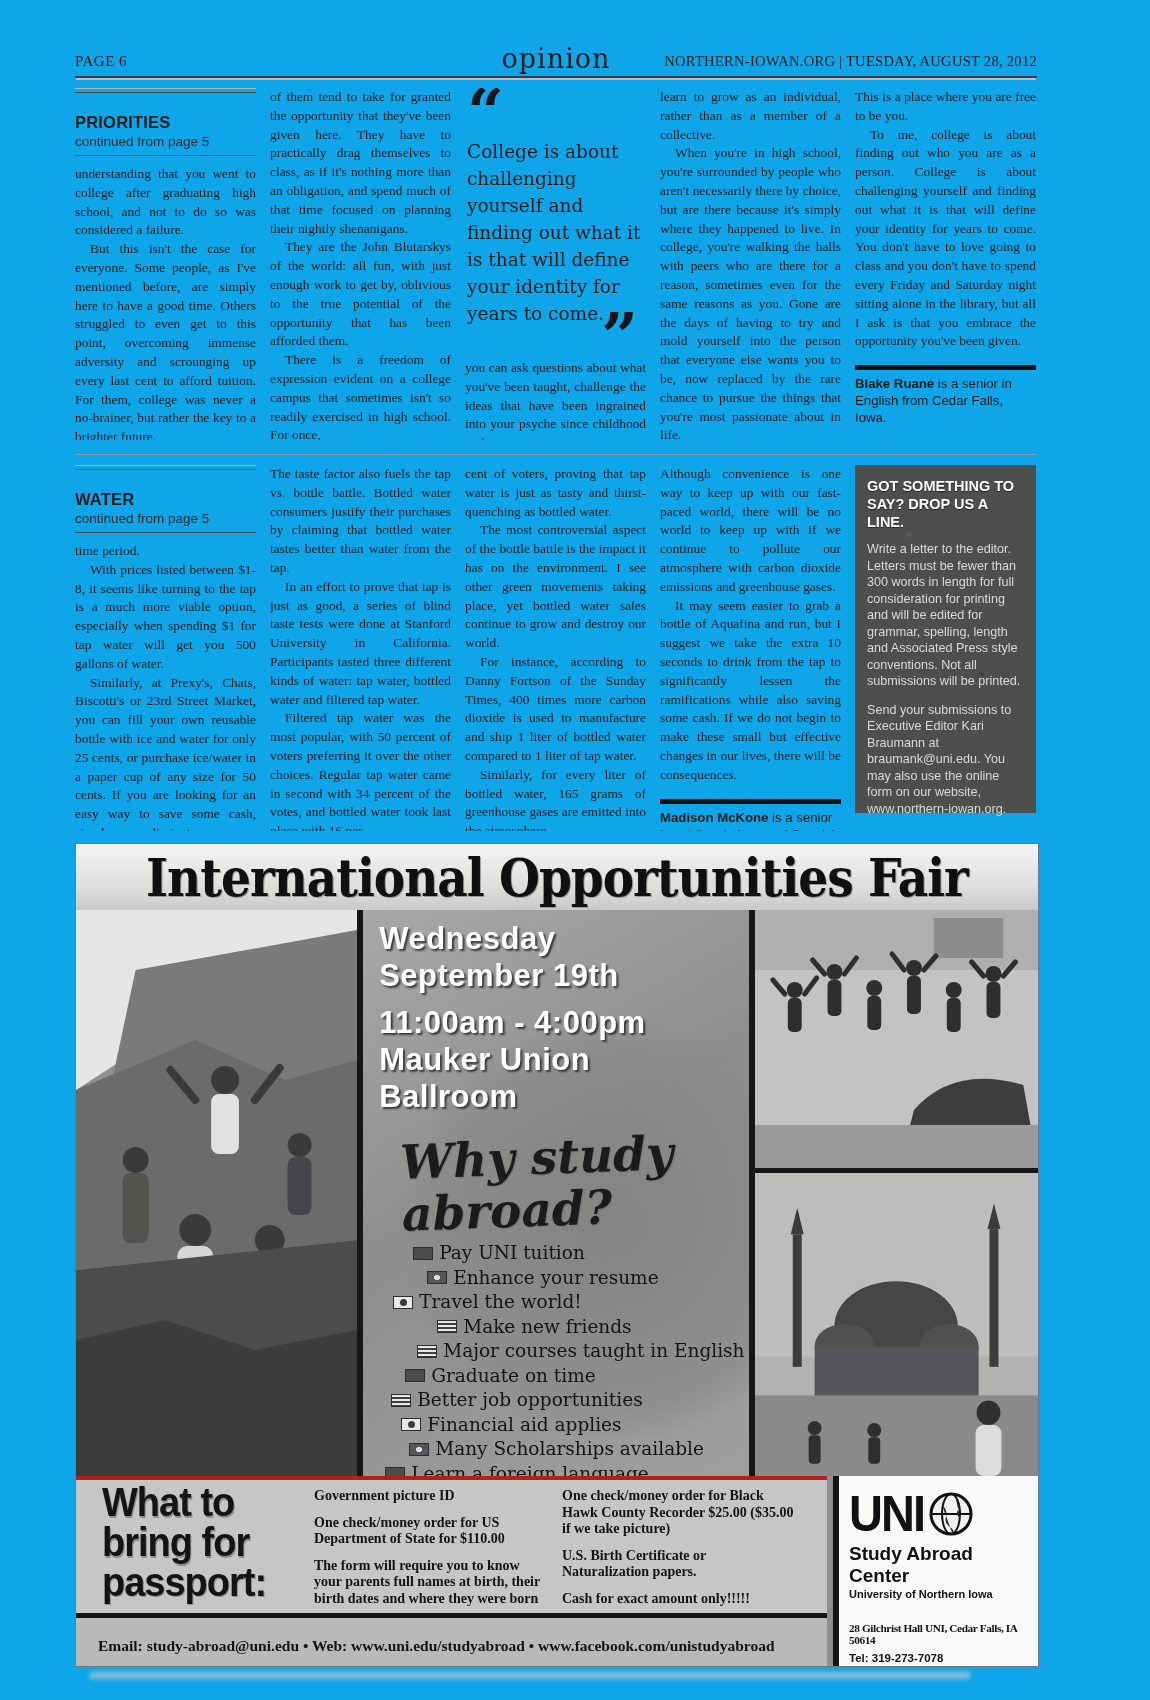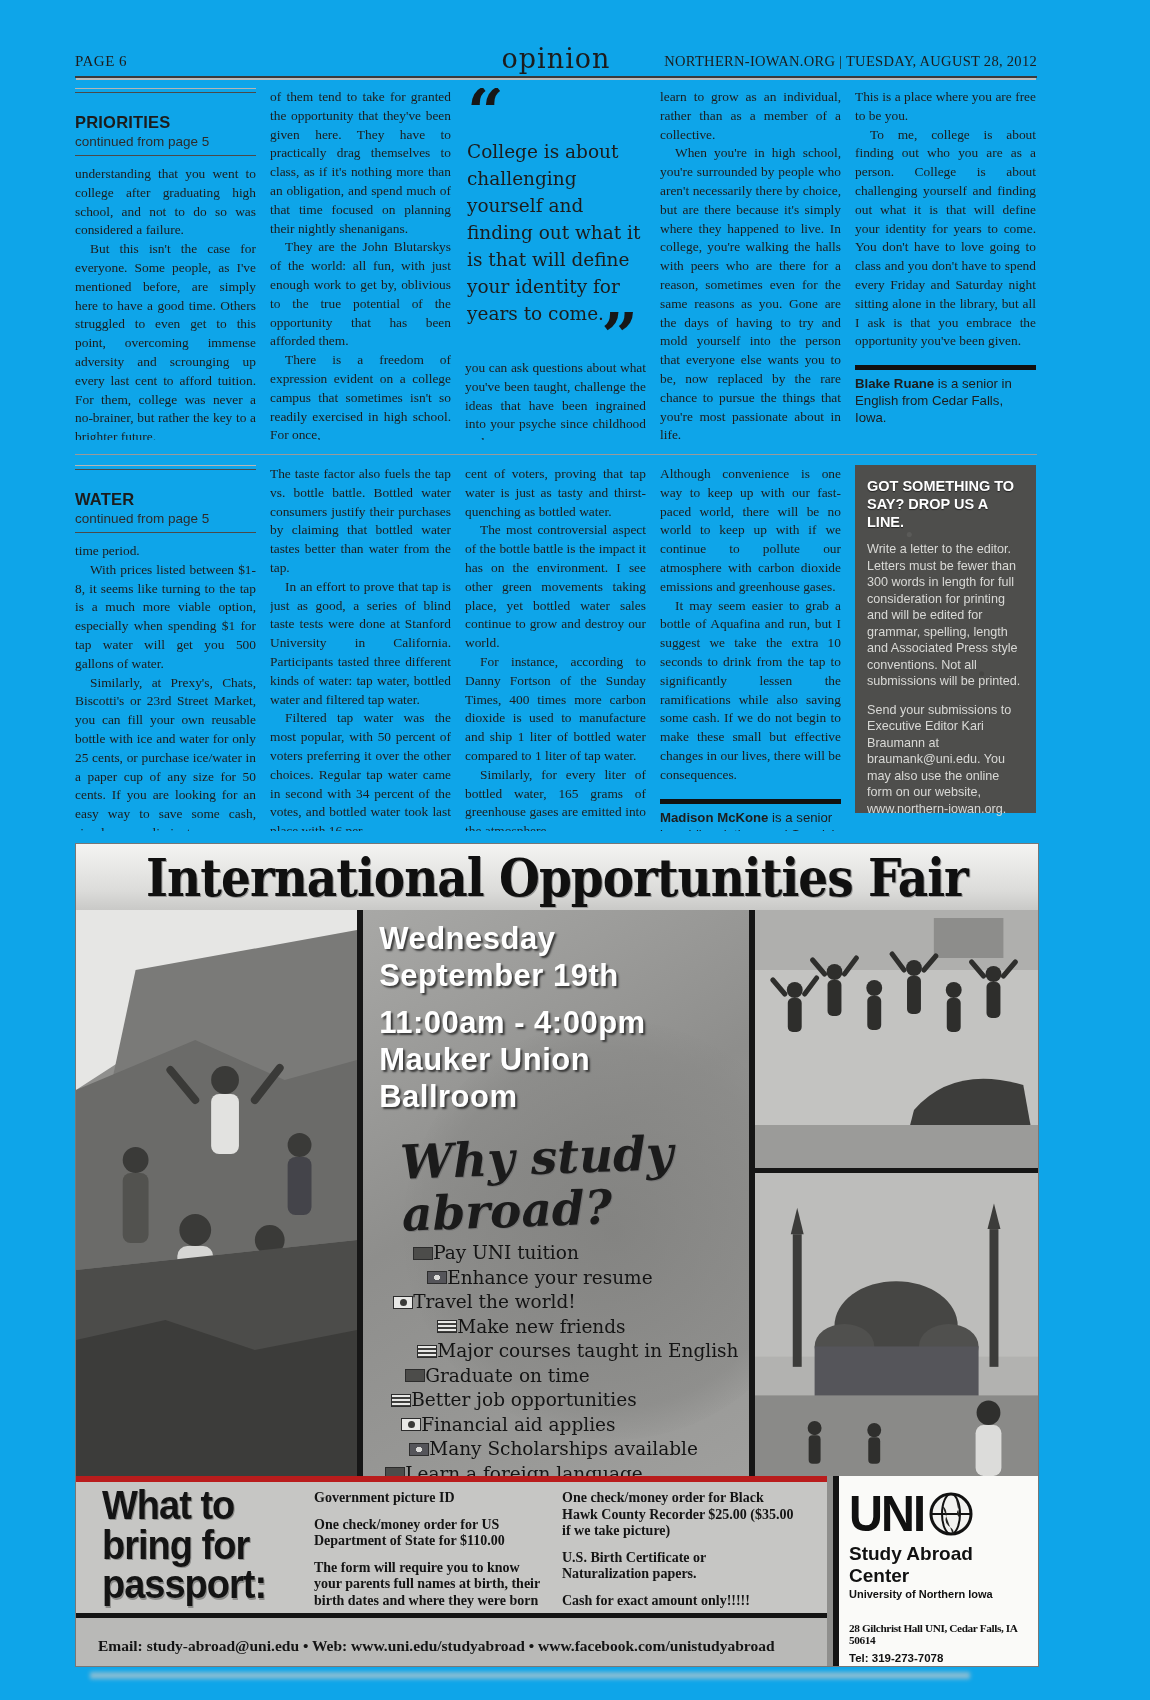--- a/index.html
+++ b/index.html
@@ -65,40 +65,40 @@
   svg.ph{display:block;width:100%;height:100%;}
 
   .event-lines{position:relative;z-index:2;}
   .event-lines div{font-family:"Liberation Sans",sans-serif;font-weight:bold;font-size:31px;line-height:37px;
         color:#fff;text-shadow:2px 2px 2px rgba(40,40,40,.85);letter-spacing:.5px;}
   .event-lines div:nth-child(3){margin-top:10px;}
   .tagline{position:relative;z-index:2;font-family:"DejaVu Serif",serif;font-style:italic;font-weight:bold;
         font-size:47px;line-height:52px;color:#1b1b1b;transform:rotate(-2deg);margin:16px 0 6px 22px;width:330px;
         text-shadow:1px 1px 0 #777;}
   .benefits{position:relative;z-index:2;list-style:none;margin:6px 0 0;padding:0;}
-  .benefits li{display:flex;align-items:center;font-family:"DejaVu Serif",serif;font-size:18.5px;
+  .benefits li{display:flex;align-items:center;gap:6px;font-family:"DejaVu Serif",serif;font-size:18.5px;
         line-height:24.5px;color:#141414;white-space:nowrap;}
   .benefits li:nth-child(1){margin-left:34px;}
   .benefits li:nth-child(2){margin-left:48px;}
   .benefits li:nth-child(3){margin-left:14px;}
   .benefits li:nth-child(4){margin-left:58px;}
   .benefits li:nth-child(5){margin-left:38px;}
   .benefits li:nth-child(6){margin-left:26px;}
   .benefits li:nth-child(7){margin-left:12px;}
   .benefits li:nth-child(8){margin-left:22px;}
   .benefits li:nth-child(9){margin-left:30px;}
   .benefits li:nth-child(10){margin-left:6px;}
   .flag{width:20px;height:13px;flex:0 0 20px;border:1px solid #2c2c2c;box-sizing:border-box;}
   .flag.v1{background:#4c4c4a;}
   .flag.v2{background:radial-gradient(circle at 50% 50%, #dcdcda 0 3px, #55555a 3px);}
   .flag.v3{background:repeating-linear-gradient(180deg,#e8e8e6 0 2px,#3f3f3d 2px 4px);}
   .flag.v4{background:#e8e8e6;position:relative;}
   .flag.v4::after{content:"";position:absolute;left:6px;top:2px;width:7px;height:7px;border-radius:50%;background:#3a3a38;}
 
-  .ad-bottom{position:absolute;left:0;top:632px;width:751px;height:137px;background:#c6c6c4;border-top:6px solid #b91c1c;
+  .ad-bottom{position:absolute;left:0;top:632px;width:751px;height:137px;background:#c6c6c4;border-top:4px solid #b91c1c;
         display:flex;box-sizing:border-box;padding-top:8px;}
   .pp-title{width:238px;padding-left:26px;box-sizing:border-box;font-family:"Liberation Sans",sans-serif;
         font-weight:bold;font-size:38px;line-height:37px;letter-spacing:-1px;color:#141414;transform:scaleY(1.08);
         text-shadow:1px 1px 0 #8d8d8b;}
   .pp-col{width:248px;padding-right:14px;box-sizing:border-box;font-family:"Liberation Serif",serif;font-weight:bold;
         font-size:14px;line-height:16.5px;color:#141414;}
   .pp-col p{margin:0 0 10px;}
   .ad-contact{position:absolute;left:0;top:769px;width:751px;height:60px;background:#b9b9b7;border-top:5px solid #141414;
         display:flex;align-items:center;box-sizing:border-box;padding-left:22px;}
   .ad-contact span{font-family:"Liberation Serif",serif;font-weight:bold;font-size:15.5px;color:#141414;}

